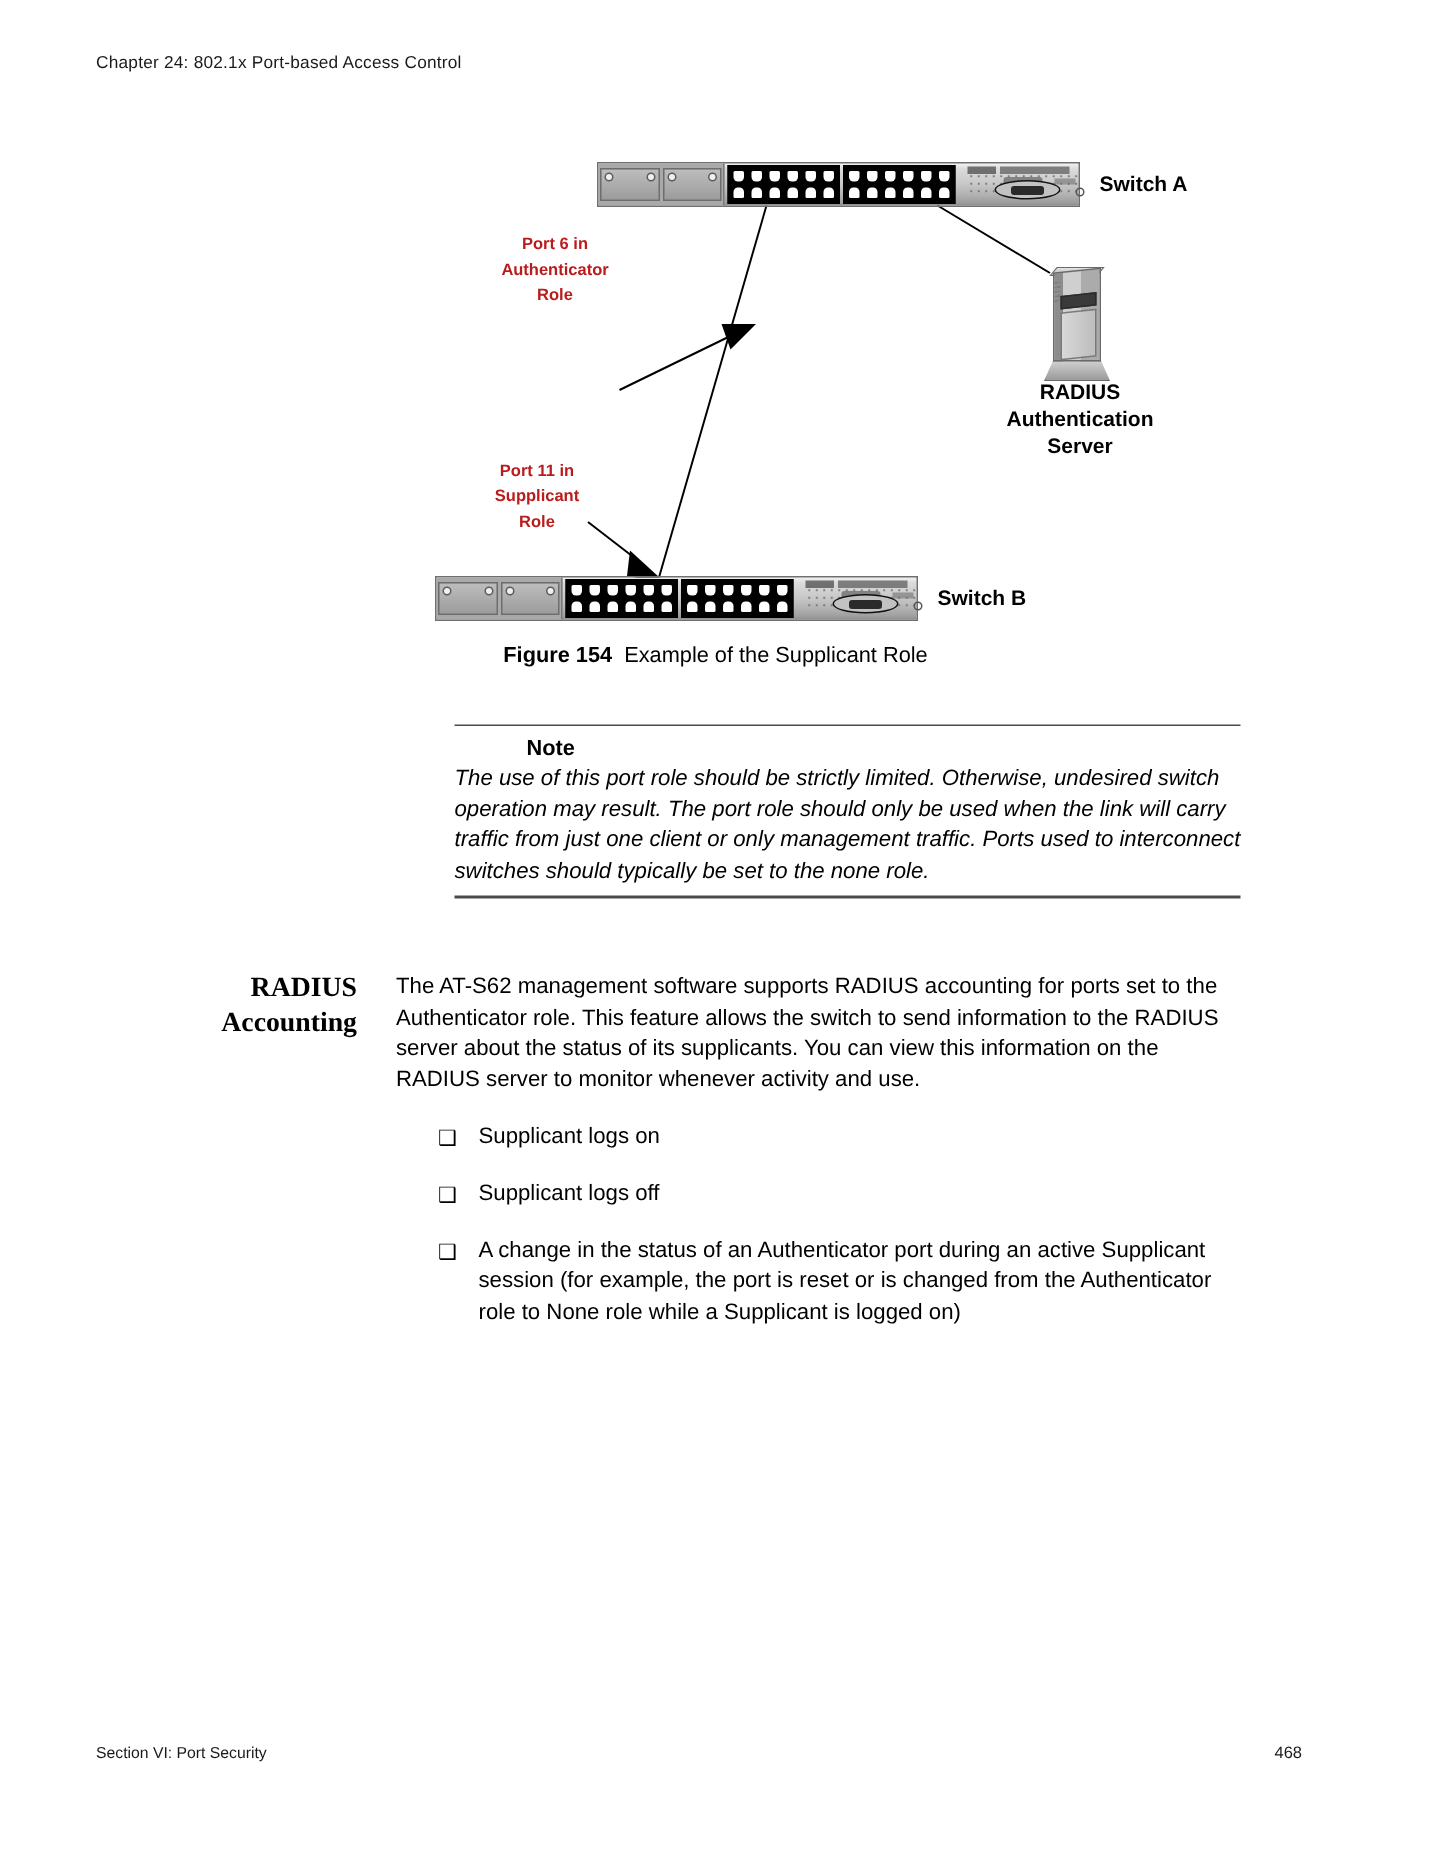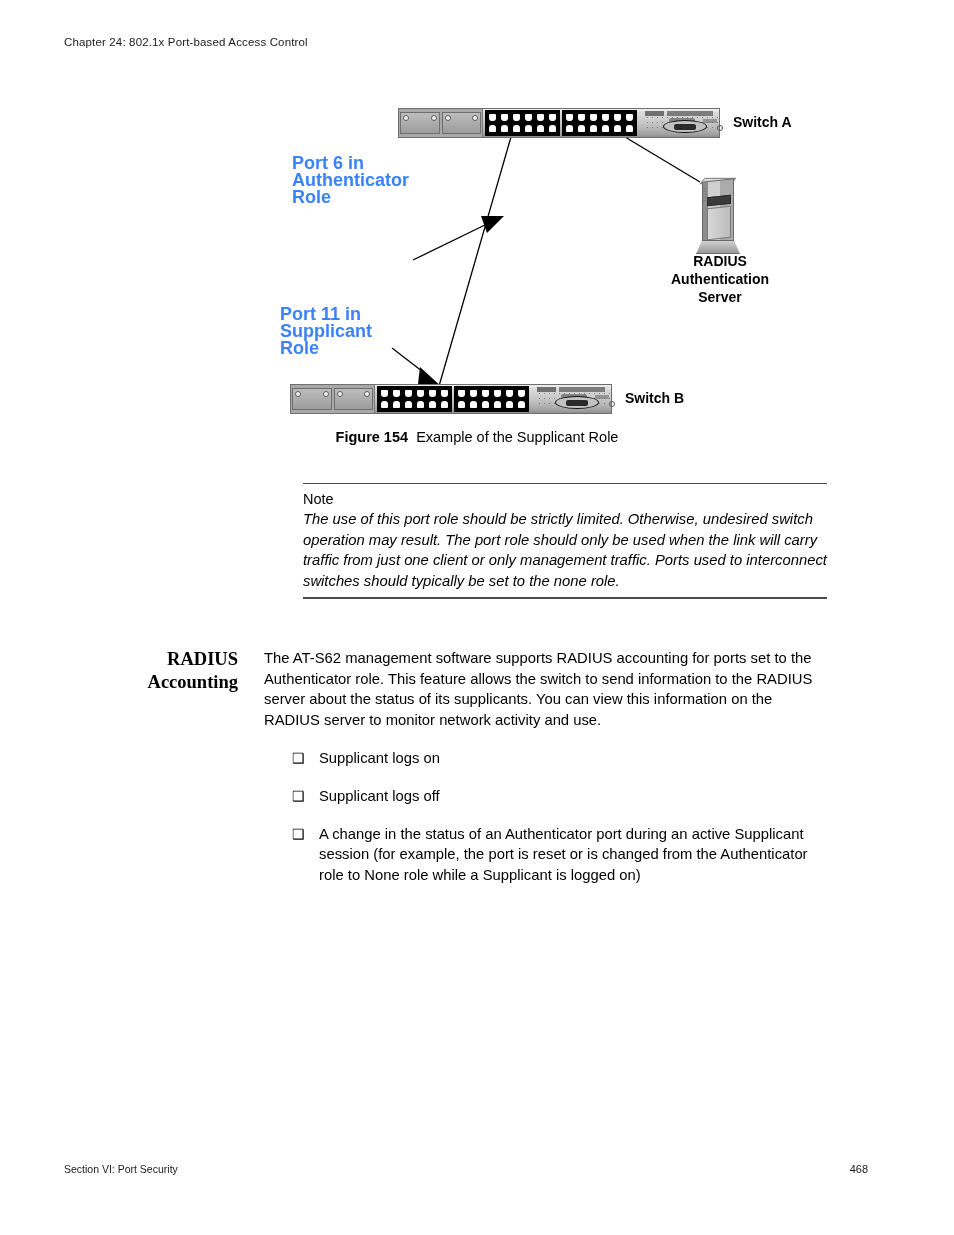--- a/index.html
+++ b/index.html
@@ -245,23 +245,24 @@
     height: 12px;
     background: linear-gradient(to bottom, #cfcfcf, #9b9b9b);
     border: 1px solid #6a6a6a;
     clip-path: polygon(14% 0, 86% 0, 100% 100%, 0 100%);
   }
 
   
   .callout {
     position: absolute;
     font-weight: bold;
-    font-size: 18px;
+    font-size: 11px;
     line-height: 17px;
-    color: #3b82f6;
+    text-align: center;
+    color: #b91c1c;
   }
   .device-label {
     position: absolute;
     font-weight: bold;
     font-size: 14px;
     line-height: 18px;
     color: #000;
   }
   .device-label.center { text-align: center; }
 
@@ -290,23 +291,24 @@
   .note-box {
     position: absolute;
     left: 303px;
     top: 483px;
     width: 524px;
     border-top: 1.2px solid #4a4a4a;
     border-bottom: 2.2px solid #4a4a4a;
     padding: 5px 0 6px 0;
   }
   .note-title {
-    font-weight: normal;
+    font-weight: bold;
     font-size: 14.5px;
     line-height: 20px;
+    margin-left: 48px;
   }
   .note-body {
     font-size: 14.8px;
     line-height: 20.6px;
     font-style: italic;
   }
 
   
   .side-heading {
     position: absolute;
@@ -567,21 +569,21 @@
     <div class="note-title">Note</div>
     <div class="note-body">The use of this port role should be strictly limited. Otherwise, undesired switch operation may result. The port role should only be used when the link will carry traffic from just one client or only management traffic. Ports used to interconnect switches should typically be set to the none role.</div>
   </div>
 
   <div class="side-heading">
     <div>RADIUS</div>
     <div>Accounting</div>
   </div>
 
   <div class="body-col">
-    <p class="para">The AT-S62 management software supports RADIUS accounting for ports set to the Authenticator role. This feature allows the switch to send information to the RADIUS server about the status of its supplicants. You can view this information on the RADIUS server to monitor network activity and use.</p>
+    <p class="para">The AT-S62 management software supports RADIUS accounting for ports set to the Authenticator role. This feature allows the switch to send information to the RADIUS server about the status of its supplicants. You can view this information on the RADIUS server to monitor whenever activity and use.</p>
 
     <div class="bullet-list">
       <div class="bullet">
         <span class="glyph">❑</span>
         <span>Supplicant logs on</span>
       </div>
       <div class="bullet">
         <span class="glyph">❑</span>
         <span>Supplicant logs off</span>
       </div>

